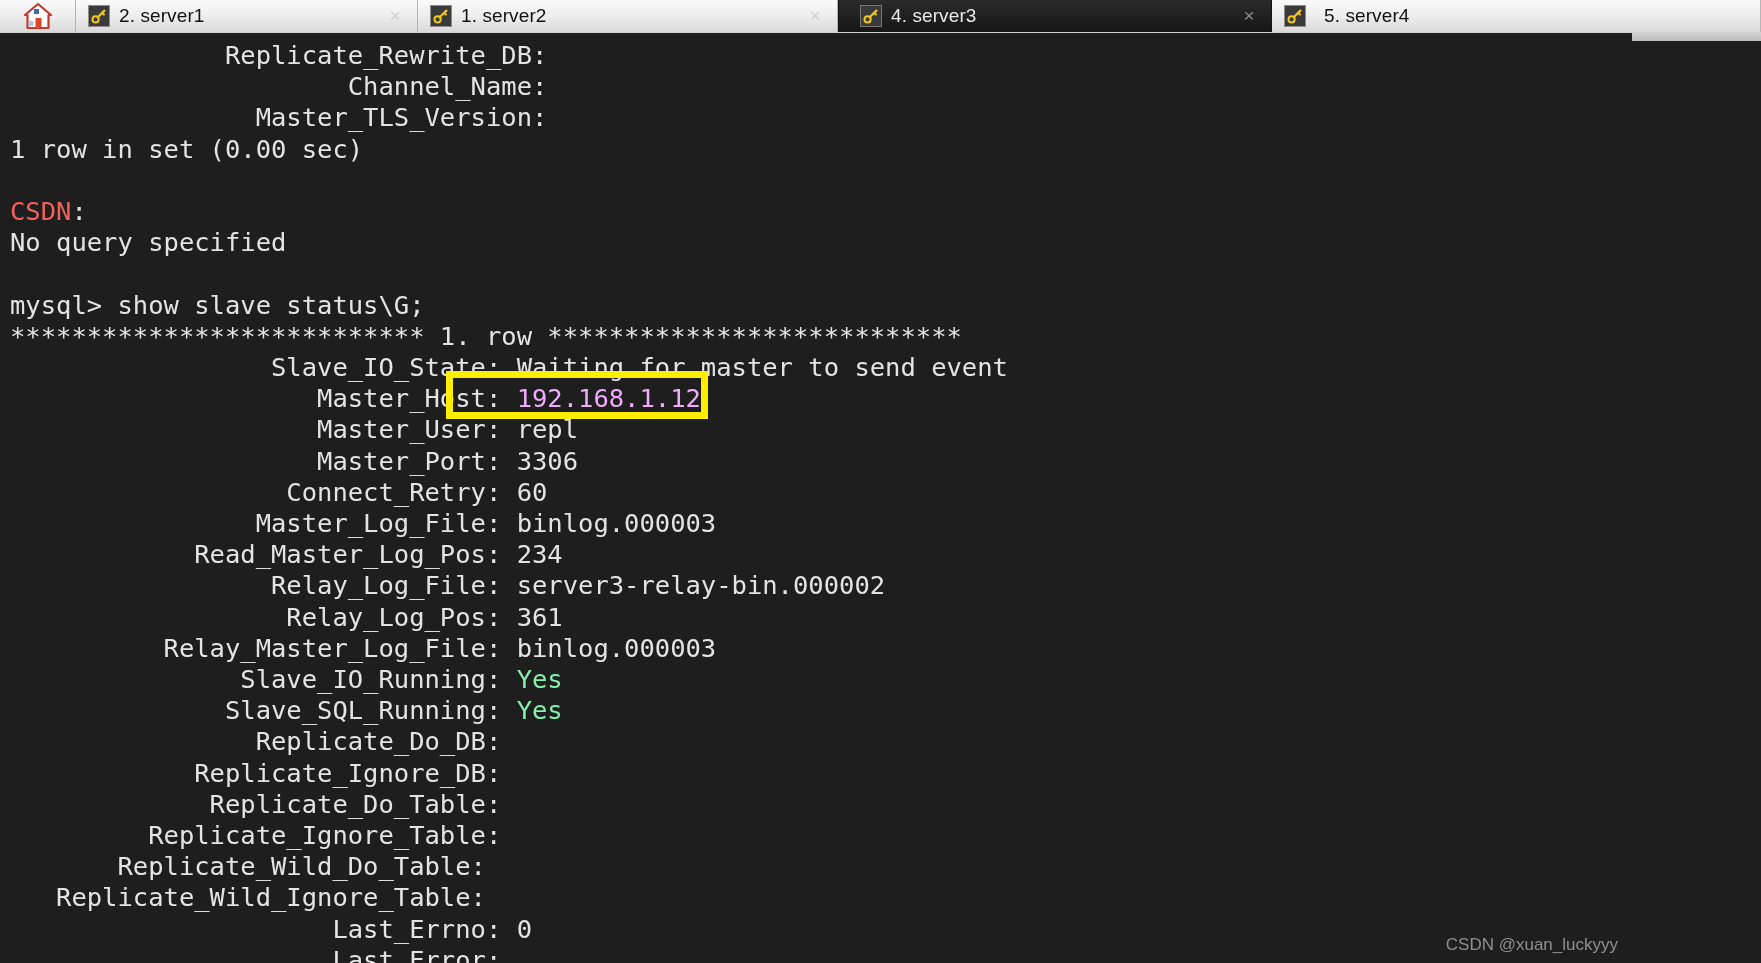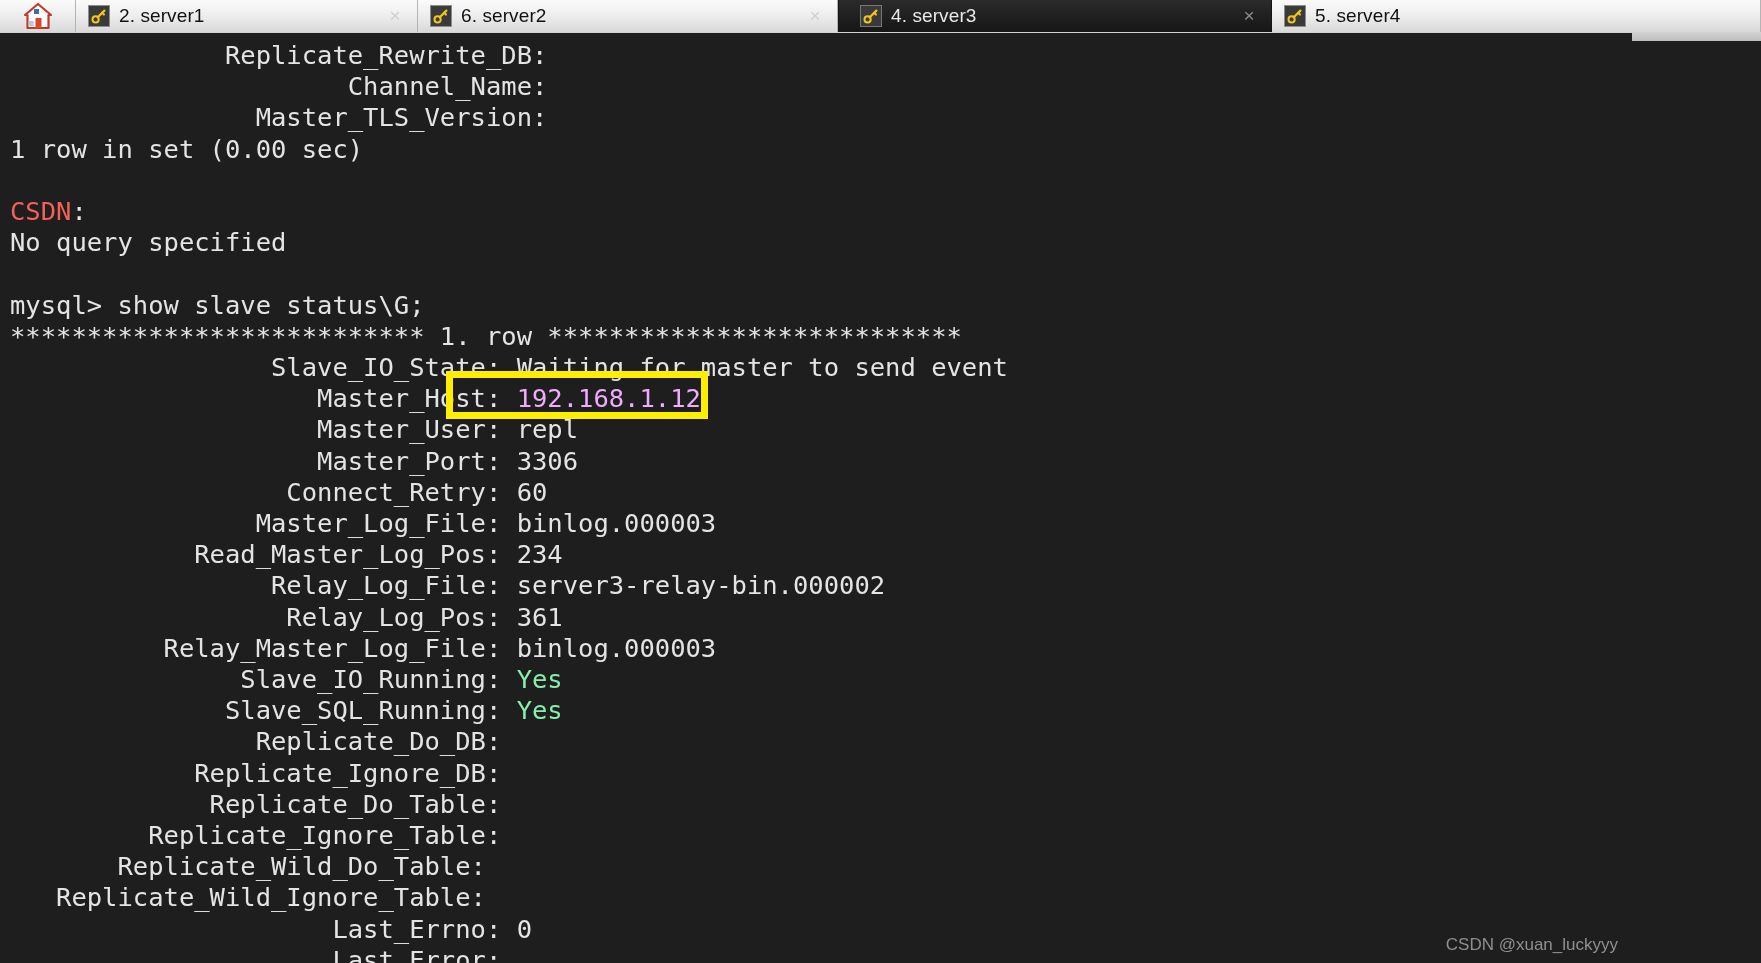--- a/index.html
+++ b/index.html
@@ -176,37 +176,37 @@
   </div>
 
   <div class="tab" style="width:420px;">
     <span class="tab-icon">
       <svg width="16" height="16" viewBox="0 0 16 16" xmlns="http://www.w3.org/2000/svg">
         <circle cx="4.6" cy="11.4" r="3.1" fill="none" stroke="#f5c518" stroke-width="2"></circle>
         <path d="M6.7 9.3 L13.4 2.6" stroke="#f5c518" stroke-width="2.2" stroke-linecap="round"></path>
         <path d="M11.2 4.8 L12.9 6.5" stroke="#f5c518" stroke-width="2.2" stroke-linecap="round"></path>
       </svg>
     </span>
-    <span class="tab-label">6. server2</span>
+    <span class="tab-label">1. server2</span>
     <span class="tab-close">×</span>
   </div>
 
   <div class="tab active" style="width:434px;padding-left:21px;">
     <span class="tab-icon">
       <svg width="16" height="16" viewBox="0 0 16 16" xmlns="http://www.w3.org/2000/svg">
         <circle cx="4.6" cy="11.4" r="3.1" fill="none" stroke="#f5c518" stroke-width="2"></circle>
         <path d="M6.7 9.3 L13.4 2.6" stroke="#f5c518" stroke-width="2.2" stroke-linecap="round"></path>
         <path d="M11.2 4.8 L12.9 6.5" stroke="#f5c518" stroke-width="2.2" stroke-linecap="round"></path>
       </svg>
     </span>
     <span class="tab-label">4. server3</span>
     <span class="tab-close">×</span>
   </div>
 
-  <div class="tab" style="flex:1 1 auto;">
+  <div class="tab" style="flex:1 1 auto;gap:9px;">
     <span class="tab-icon">
       <svg width="16" height="16" viewBox="0 0 16 16" xmlns="http://www.w3.org/2000/svg">
         <circle cx="4.6" cy="11.4" r="3.1" fill="none" stroke="#f5c518" stroke-width="2"></circle>
         <path d="M6.7 9.3 L13.4 2.6" stroke="#f5c518" stroke-width="2.2" stroke-linecap="round"></path>
         <path d="M11.2 4.8 L12.9 6.5" stroke="#f5c518" stroke-width="2.2" stroke-linecap="round"></path>
       </svg>
     </span>
     <span class="tab-label">5. server4</span>
   </div>
 

